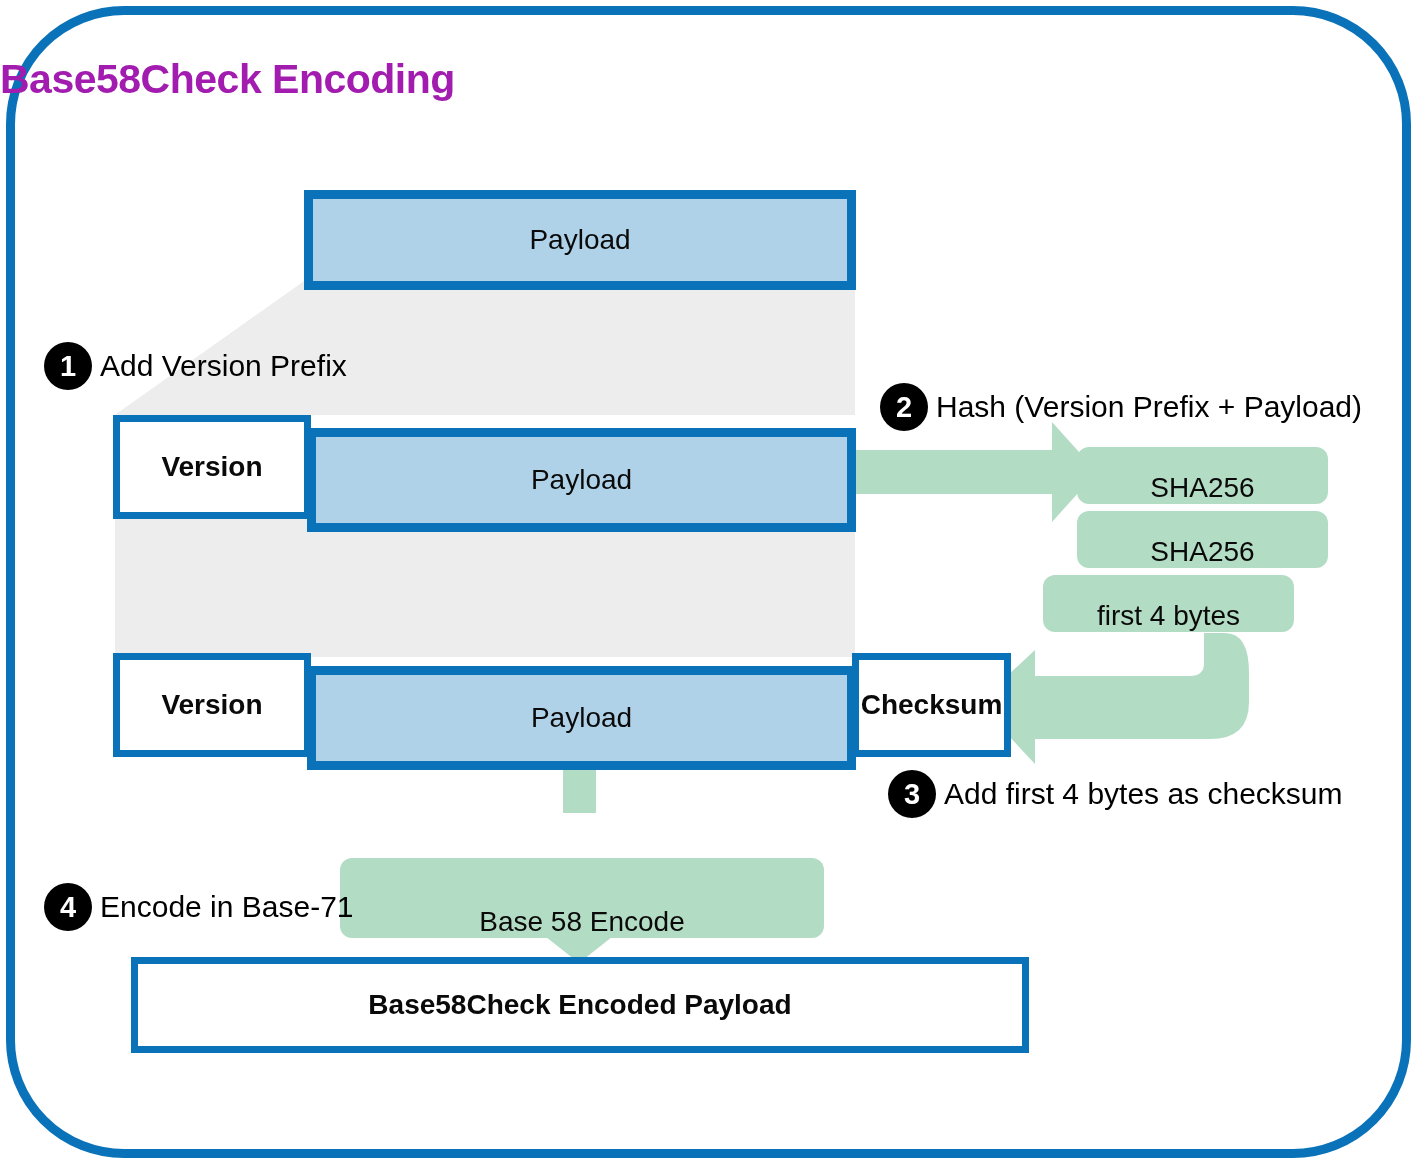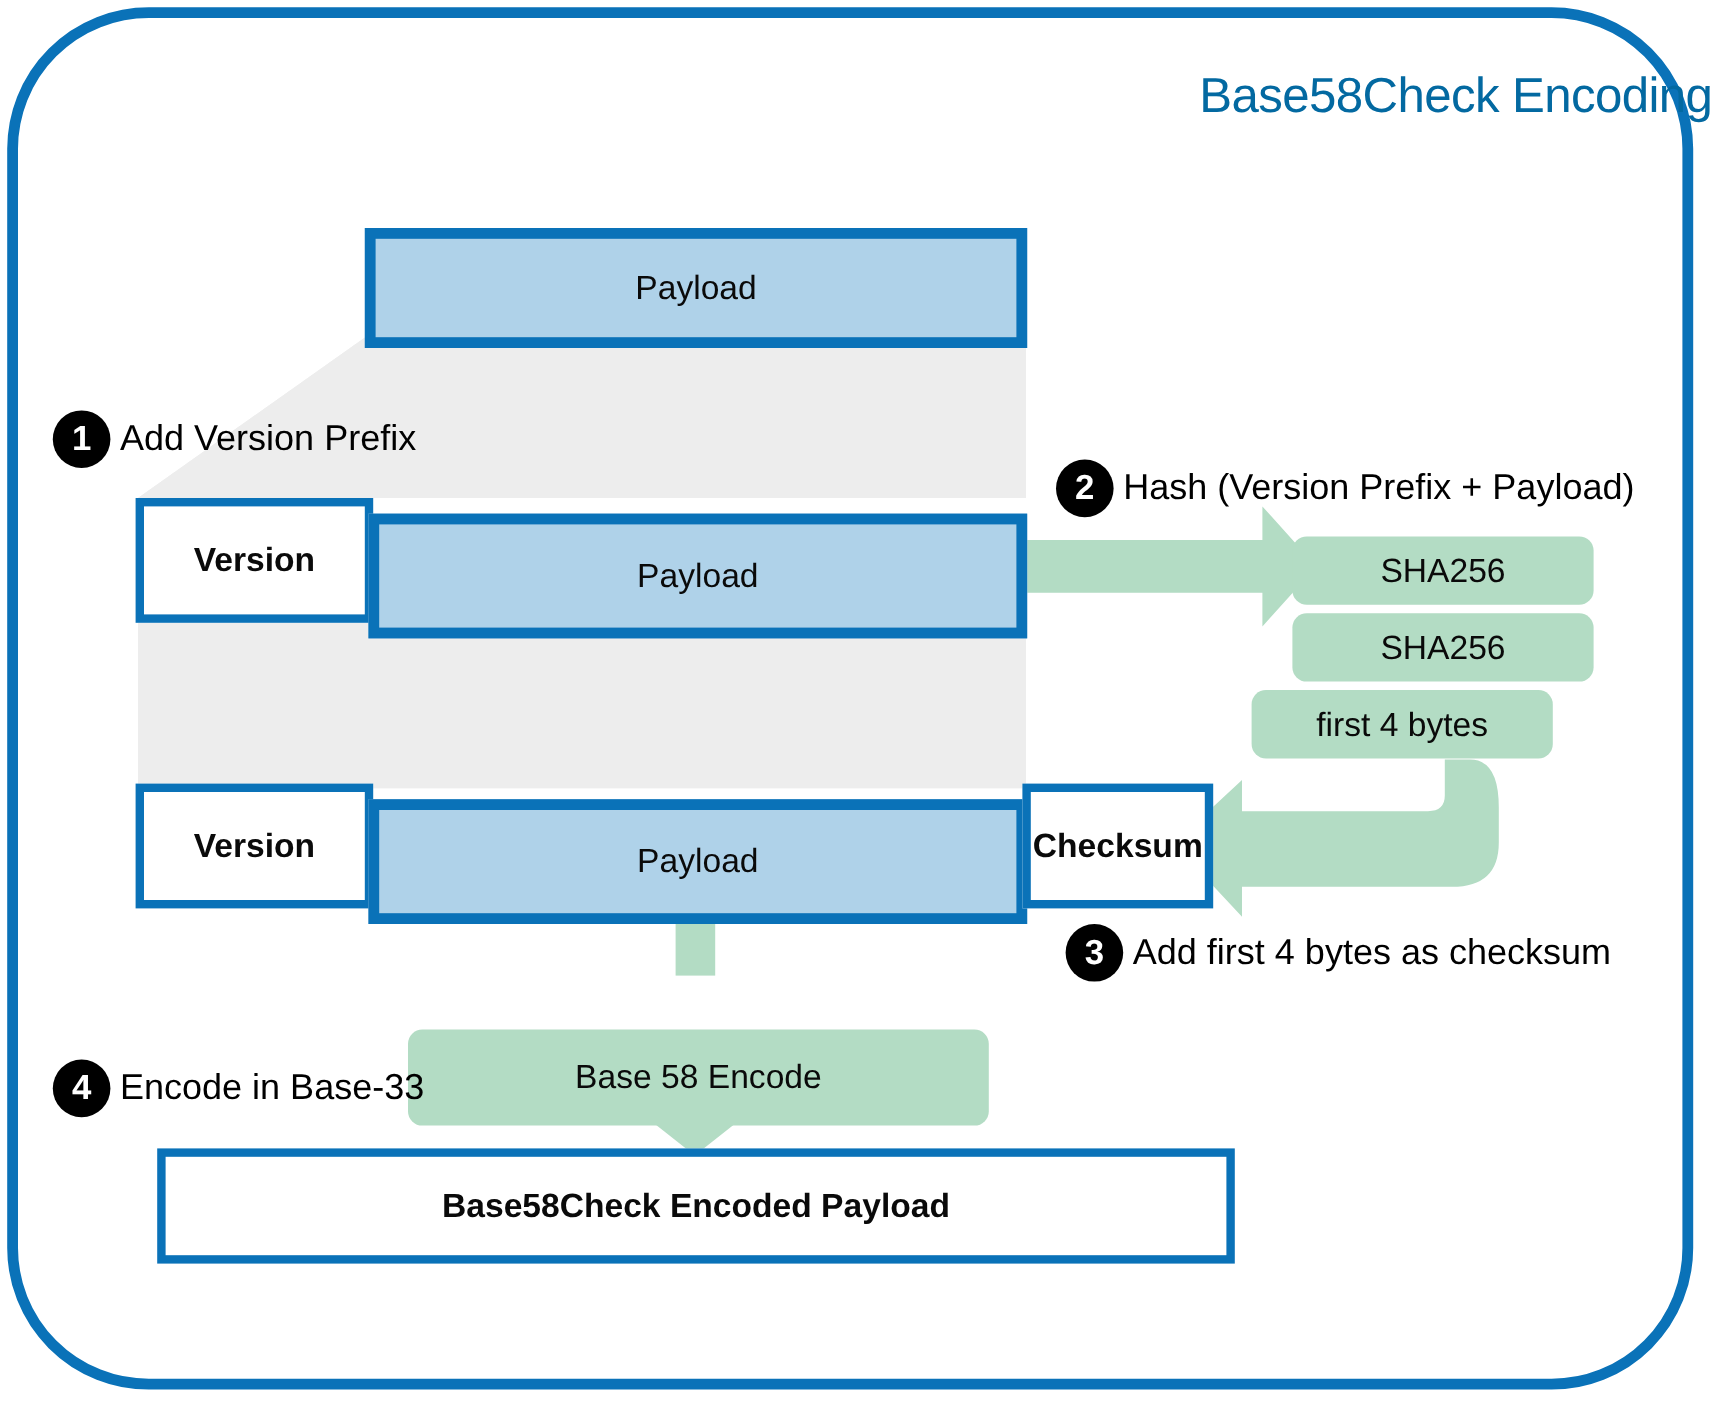--- a/index.html
+++ b/index.html
@@ -26,24 +26,24 @@
     border: 9px solid #0A72B8;
     border-radius: 118px;
     box-sizing: border-box;
     background: transparent;
   }
   .title {
     position: absolute;
     left: 0;
     top: 56px;
     width: 1427px;
-    text-align: right;
+    text-align: left;
     font-size: 41px;
-    font-weight: normal;
-    color: #0369a1;
+    font-weight: bold;
+    color: #a21caf;
     font-family: "Liberation Sans Narrow", "Liberation Sans", sans-serif;
     letter-spacing: -0.5px;
   }
   svg.gray-svg {
     position: absolute;
     left: 0;
     top: 0;
     width: 1427px;
     height: 1175px;
     pointer-events: none;
@@ -66,20 +66,21 @@
     font-weight: bold;
   }
   .box-payload {
     border: 4px solid #0A72B8;
     background: #AFD2E9;
     margin-top: 13px;
   }
   .box-green {
     background: #B3DCC4;
     border-radius: 12px;
+    align-items: flex-end;
   }
 
   
   .step {
     position: absolute;
     display: flex;
     align-items: center;
     gap: 8px;
   }
   .step-circle {
@@ -185,20 +186,20 @@
     <div class="step-circle">3</div>
     <div class="step-label">Add first 4 bytes as checksum</div>
   </div>
 
   <div class="box box-green" style="left:340px; top:810px; width:484px; height:80px;margin-top:48px;">
     <span>Base 58 Encode</span>
   </div>
 
   <div class="step" style="left:44px; top:883px;">
     <div class="step-circle">4</div>
-    <div class="step-label">Encode in Base-33</div>
+    <div class="step-label">Encode in Base-71</div>
   </div>
 
   <div class="box box-blue-outline" style="left:131px; top:957px; width:898px; height:96px;">
     <span>Base58Check Encoded Payload</span>
   </div>
 
 </div>
 
 </body></html>

